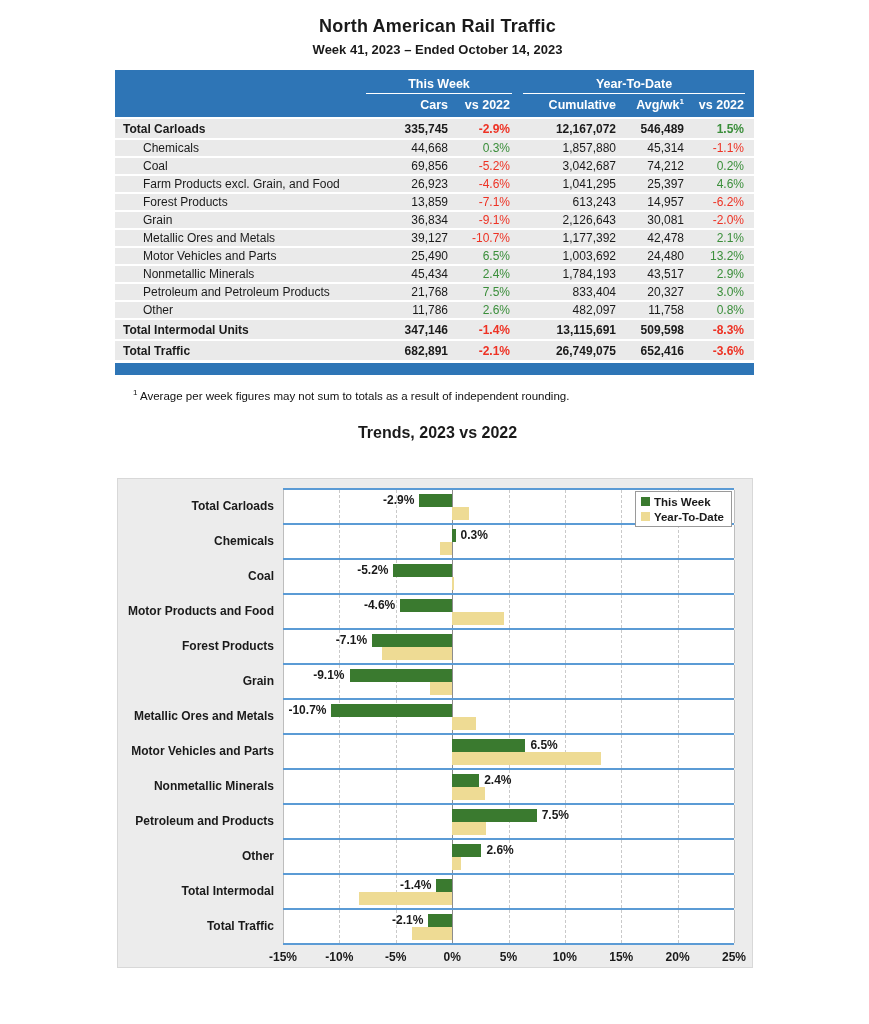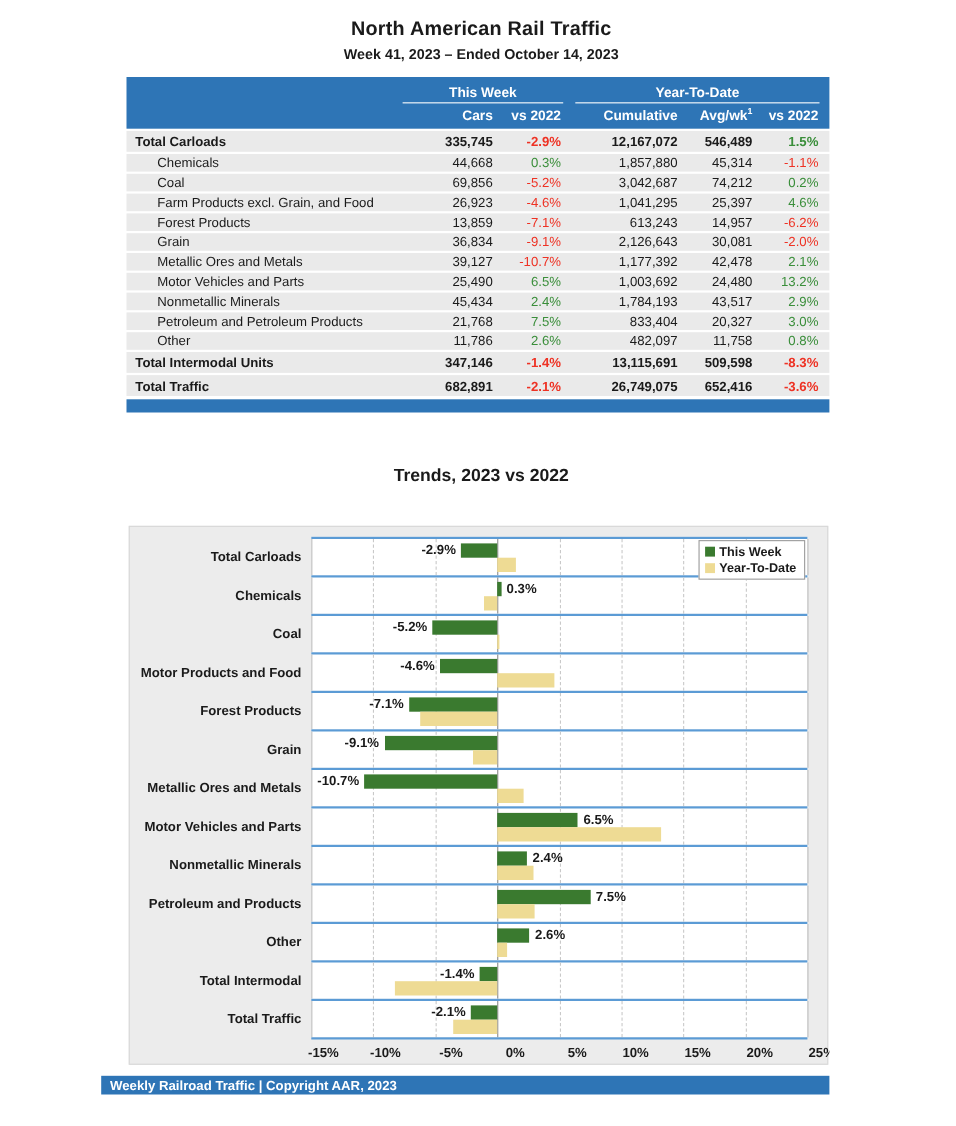--- a/index.html
+++ b/index.html
@@ -54,21 +54,21 @@
   .band { position:relative; background:#ffffff; border-top:2px solid var(--band-blue,#5B9BD5); }
   .band.last { border-bottom:0; }
   .axis-cell { position:relative; border-top:2px solid var(--band-blue,#5B9BD5); }
   .grid { position:absolute; top:0; bottom:0; width:0; }
   .grid.dash { border-left:1px dashed #c9c9c9; }
   .grid.edge { border-left:1px solid #bdbdbd; }
   .grid.zero { border-left:1px solid #8c8c8c; }
   .bar { position:absolute; height:13px; z-index:2; }
   .bar-label { position:absolute; top:2px; height:17px; line-height:17px; z-index:3;
                font-size:12px; font-weight:bold; white-space:nowrap; }
-  .tick { position:absolute; top:5px; width:50px; text-align:right;
+  .tick { position:absolute; top:5px; width:50px; text-align:center;
           font-size:12px; font-weight:bold; }
   .legend { position:absolute; top:1px; right:2px; z-index:4; background:#ffffff;
             border:1px solid #9a9a9a; padding:2px 7px 2px 5px; }
   .legend-row { display:flex; align-items:center; gap:4px; height:15px; }
   .legend-swatch { width:9px; height:9px; display:inline-block; }
   .legend-text { font-size:11.5px; font-weight:bold; white-space:nowrap; }
 
   
   .page-footer { position:absolute; left:92px; top:978px; width:686px; height:17px;
                  background:var(--header-blue,#2E75B6); color:#ffffff;
@@ -203,20 +203,21 @@
           <div class="num">682,891</div>
           <div class="num pct neg">-2.1%</div>
           <div class="num">26,749,075</div>
           <div class="num">652,416</div>
           <div class="num pct neg last">-3.6%</div>
         </div>
       </div>
     <div class="table-bottom-bar"></div>
   </div>
 
+  <div class="footnote"><sup>1</sup><span> Average per week figures may not sum to totals as a result of independent rounding.</span></div>
 
   <div class="chart-title">Trends, 2023 vs 2022</div>
 
   <div class="chart-box">
     <div class="chart-grid" id="chart-grid">
         <div class="band-label">Total Carloads</div>
         <div class="band">
           <div class="grid edge" style="left: 0px;"></div>
           <div class="grid dash" style="left: 56.375px;"></div>
           <div class="grid dash" style="left: 112.75px;"></div>
@@ -428,18 +429,14 @@
           <div class="tick" style="left: 144.125px;">0%</div>
           <div class="tick" style="left: 200.5px;">5%</div>
           <div class="tick" style="left: 256.875px;">10%</div>
           <div class="tick" style="left: 313.25px;">15%</div>
           <div class="tick" style="left: 369.625px;">20%</div>
           <div class="tick" style="left: 426px;">25%</div>
         </div>
       </div>
   </div>
 
-  <div class="page-footer">
-    <span>Weekly Railroad Traffic | Copyright AAR, 2023</span>
-    <span>4</span>
-  </div>
 
 </div>
 
 </body></html>

